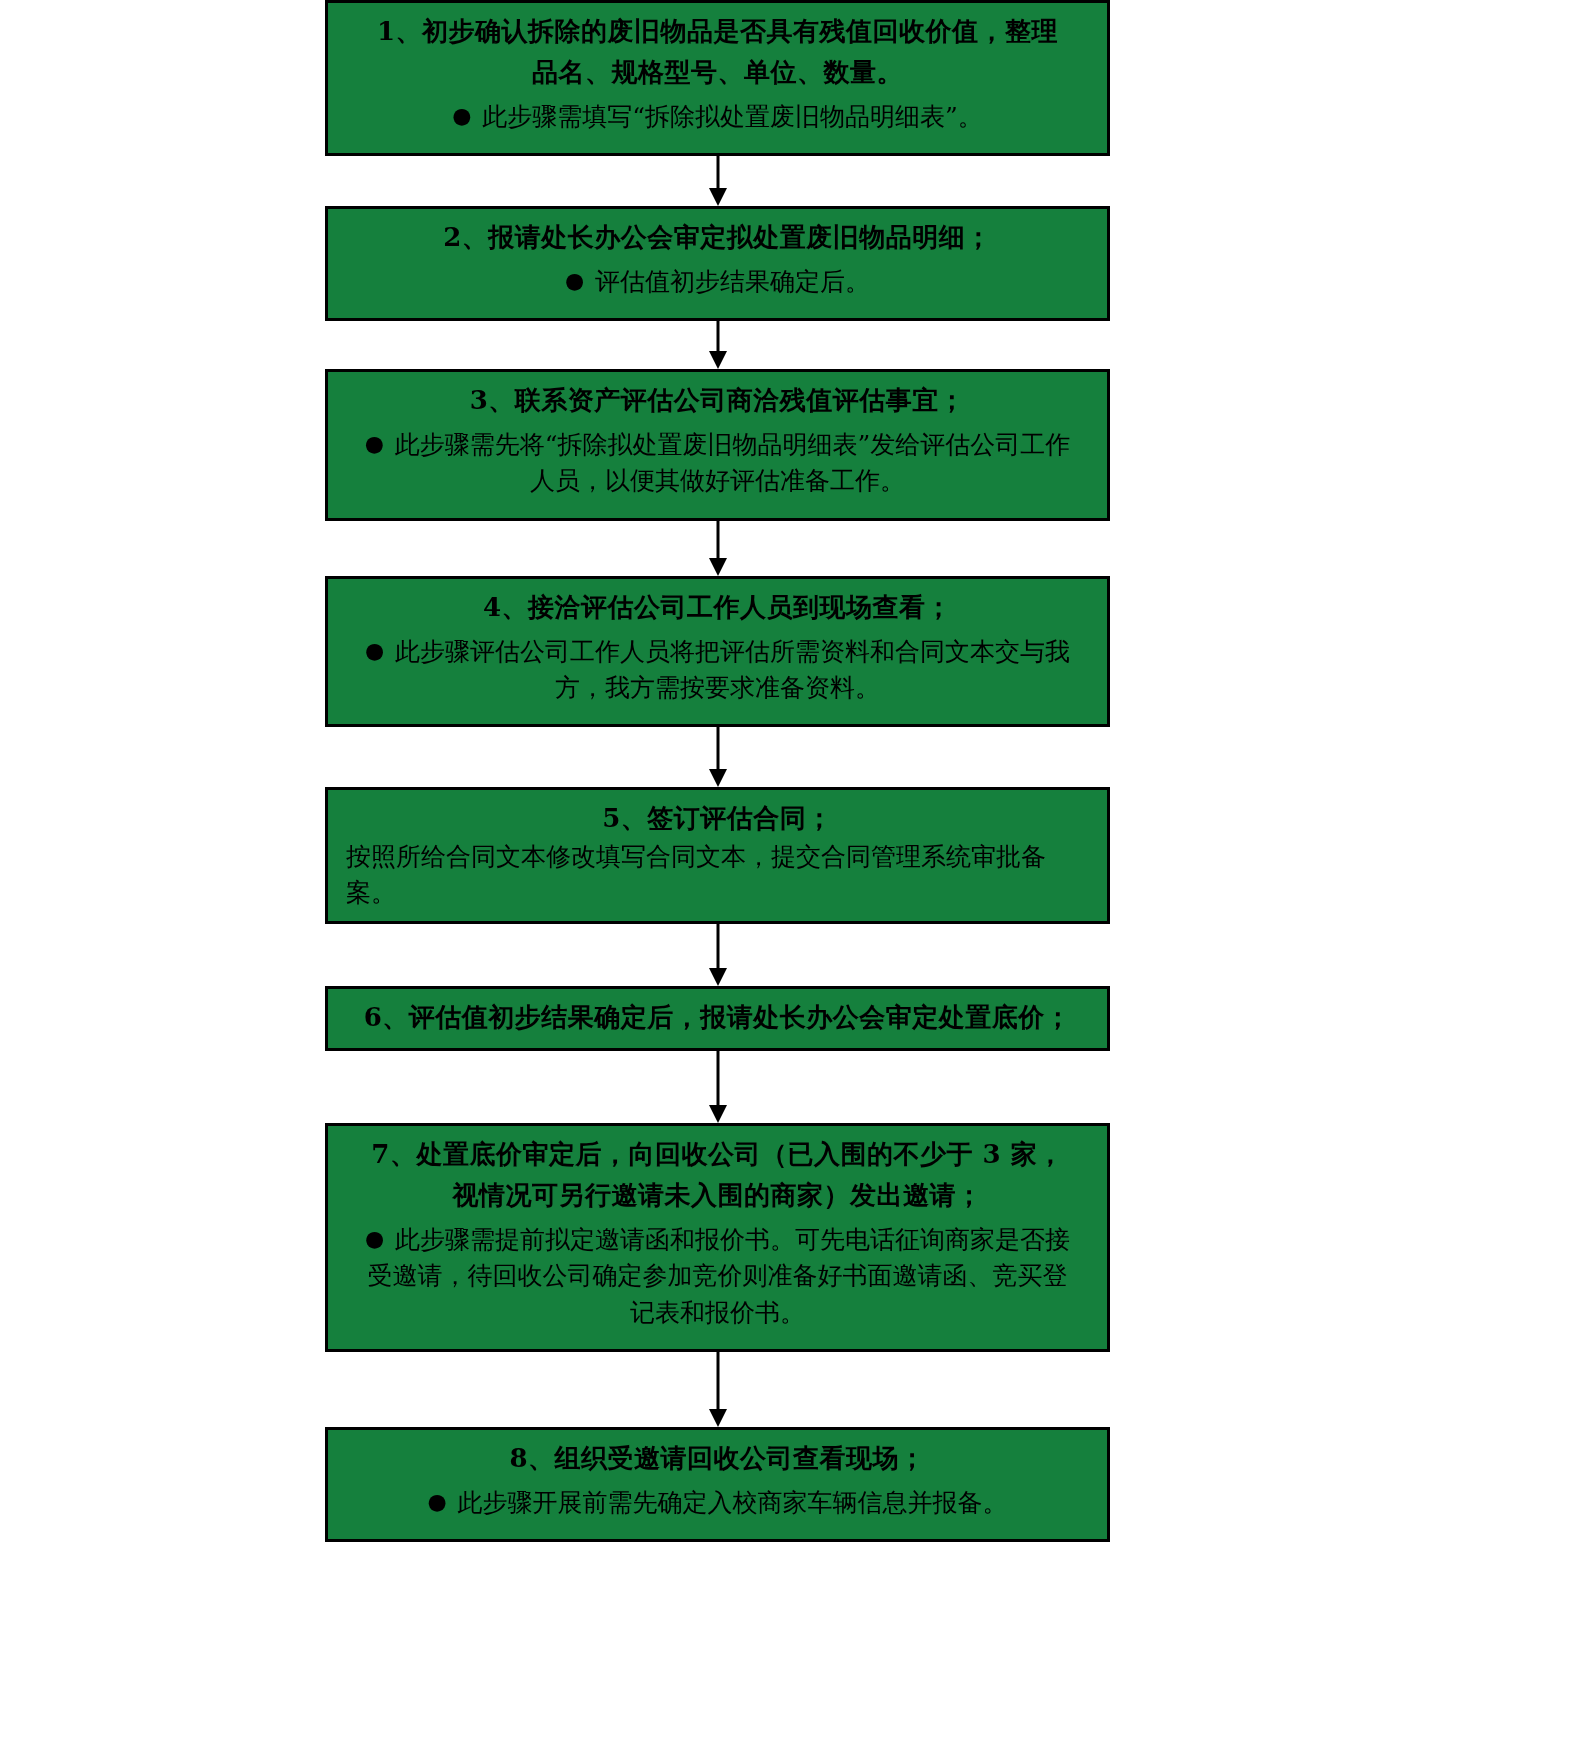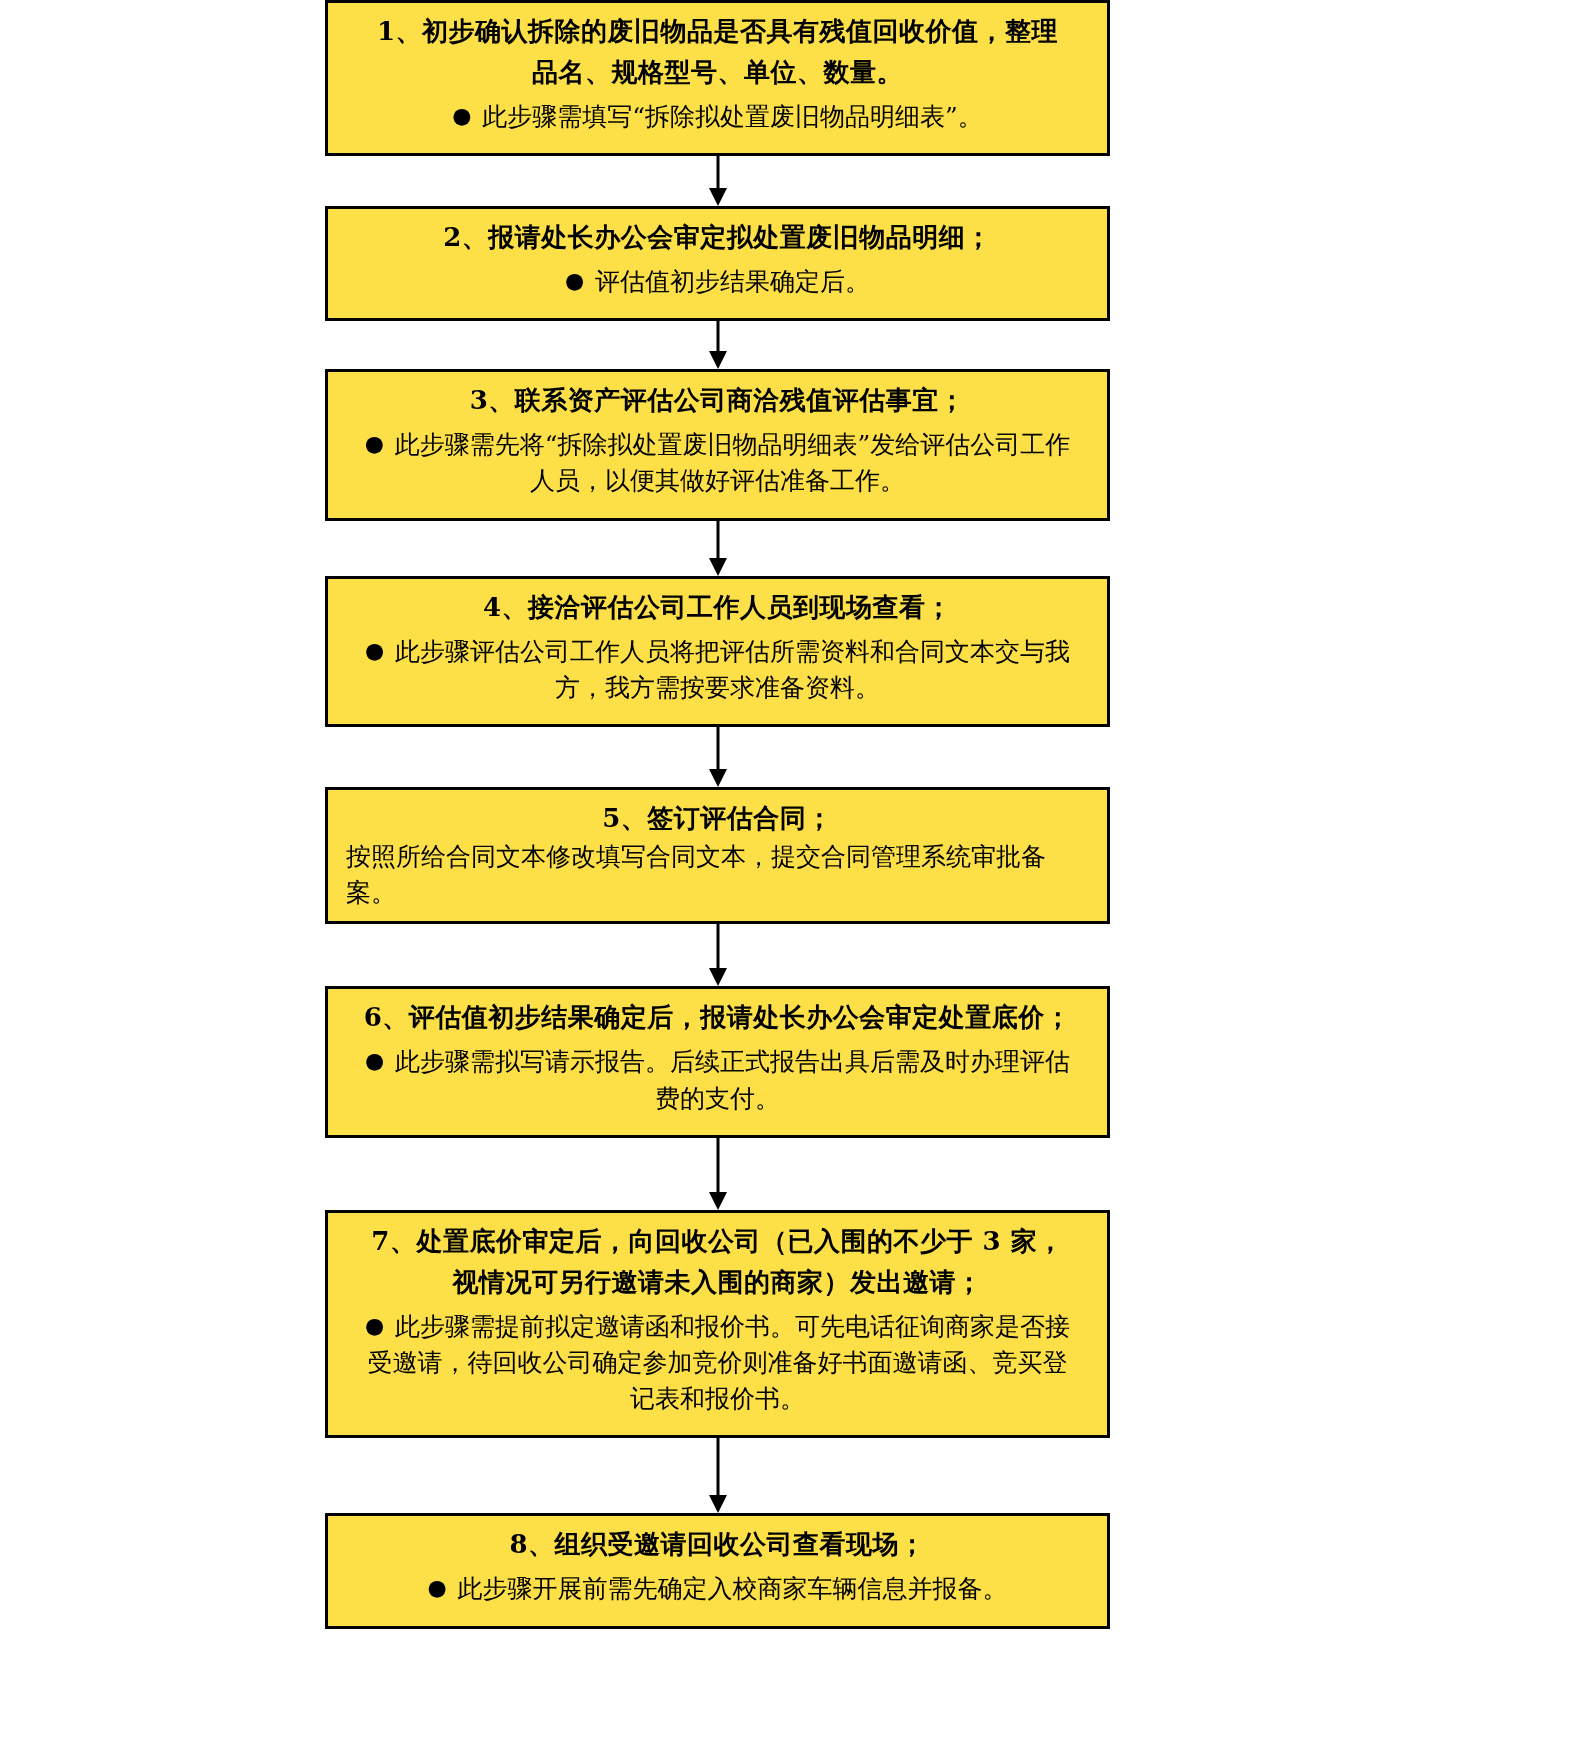--- a/index.html
+++ b/index.html
@@ -21,21 +21,21 @@
     box-sizing: border-box;
   }
   .chart-column {
     position: absolute;
     left: 325px;
     top: 0px;
     width: 785px;
   }
   .step-box {
     border: 3px solid #000000;
-    background: #fde047;
+    background: #15803d;
     box-sizing: border-box;
     padding: 6px 14px 10px 14px;
     width: 785px;
   }
   .step-title {
     text-align: center;
     font-weight: bold;
     font-size: 26px;
     line-height: 1.42;
     letter-spacing: 0.5px;
@@ -157,23 +157,20 @@
 
     <div class="connector gap-5">
       <svg class="arrow-svg" width="26" height="62" viewBox="0 0 26 62">
         <line x1="13" y1="0" x2="13" y2="48" stroke="#000" stroke-width="3"></line>
         <polygon points="13,62 4,44 22,44" fill="#000"></polygon>
       </svg>
     </div>
 
     <div class="step-box">
       <div class="step-title">6、评估值初步结果确定后，报请处长办公会审定处置底价；</div>
-      <ul class="bullet-list">
-        <li class="bullet-item"><span class="bullet-dot">●</span><span>此步骤需拟写请示报告。后续正式报告出具后需及时办理评估费的支付。</span></li>
-      </ul>
     </div>
 
     <div class="connector gap-6">
       <svg class="arrow-svg" width="26" height="72" viewBox="0 0 26 72">
         <line x1="13" y1="0" x2="13" y2="58" stroke="#000" stroke-width="3"></line>
         <polygon points="13,72 4,54 22,54" fill="#000"></polygon>
       </svg>
     </div>
 
     <div class="step-box">

